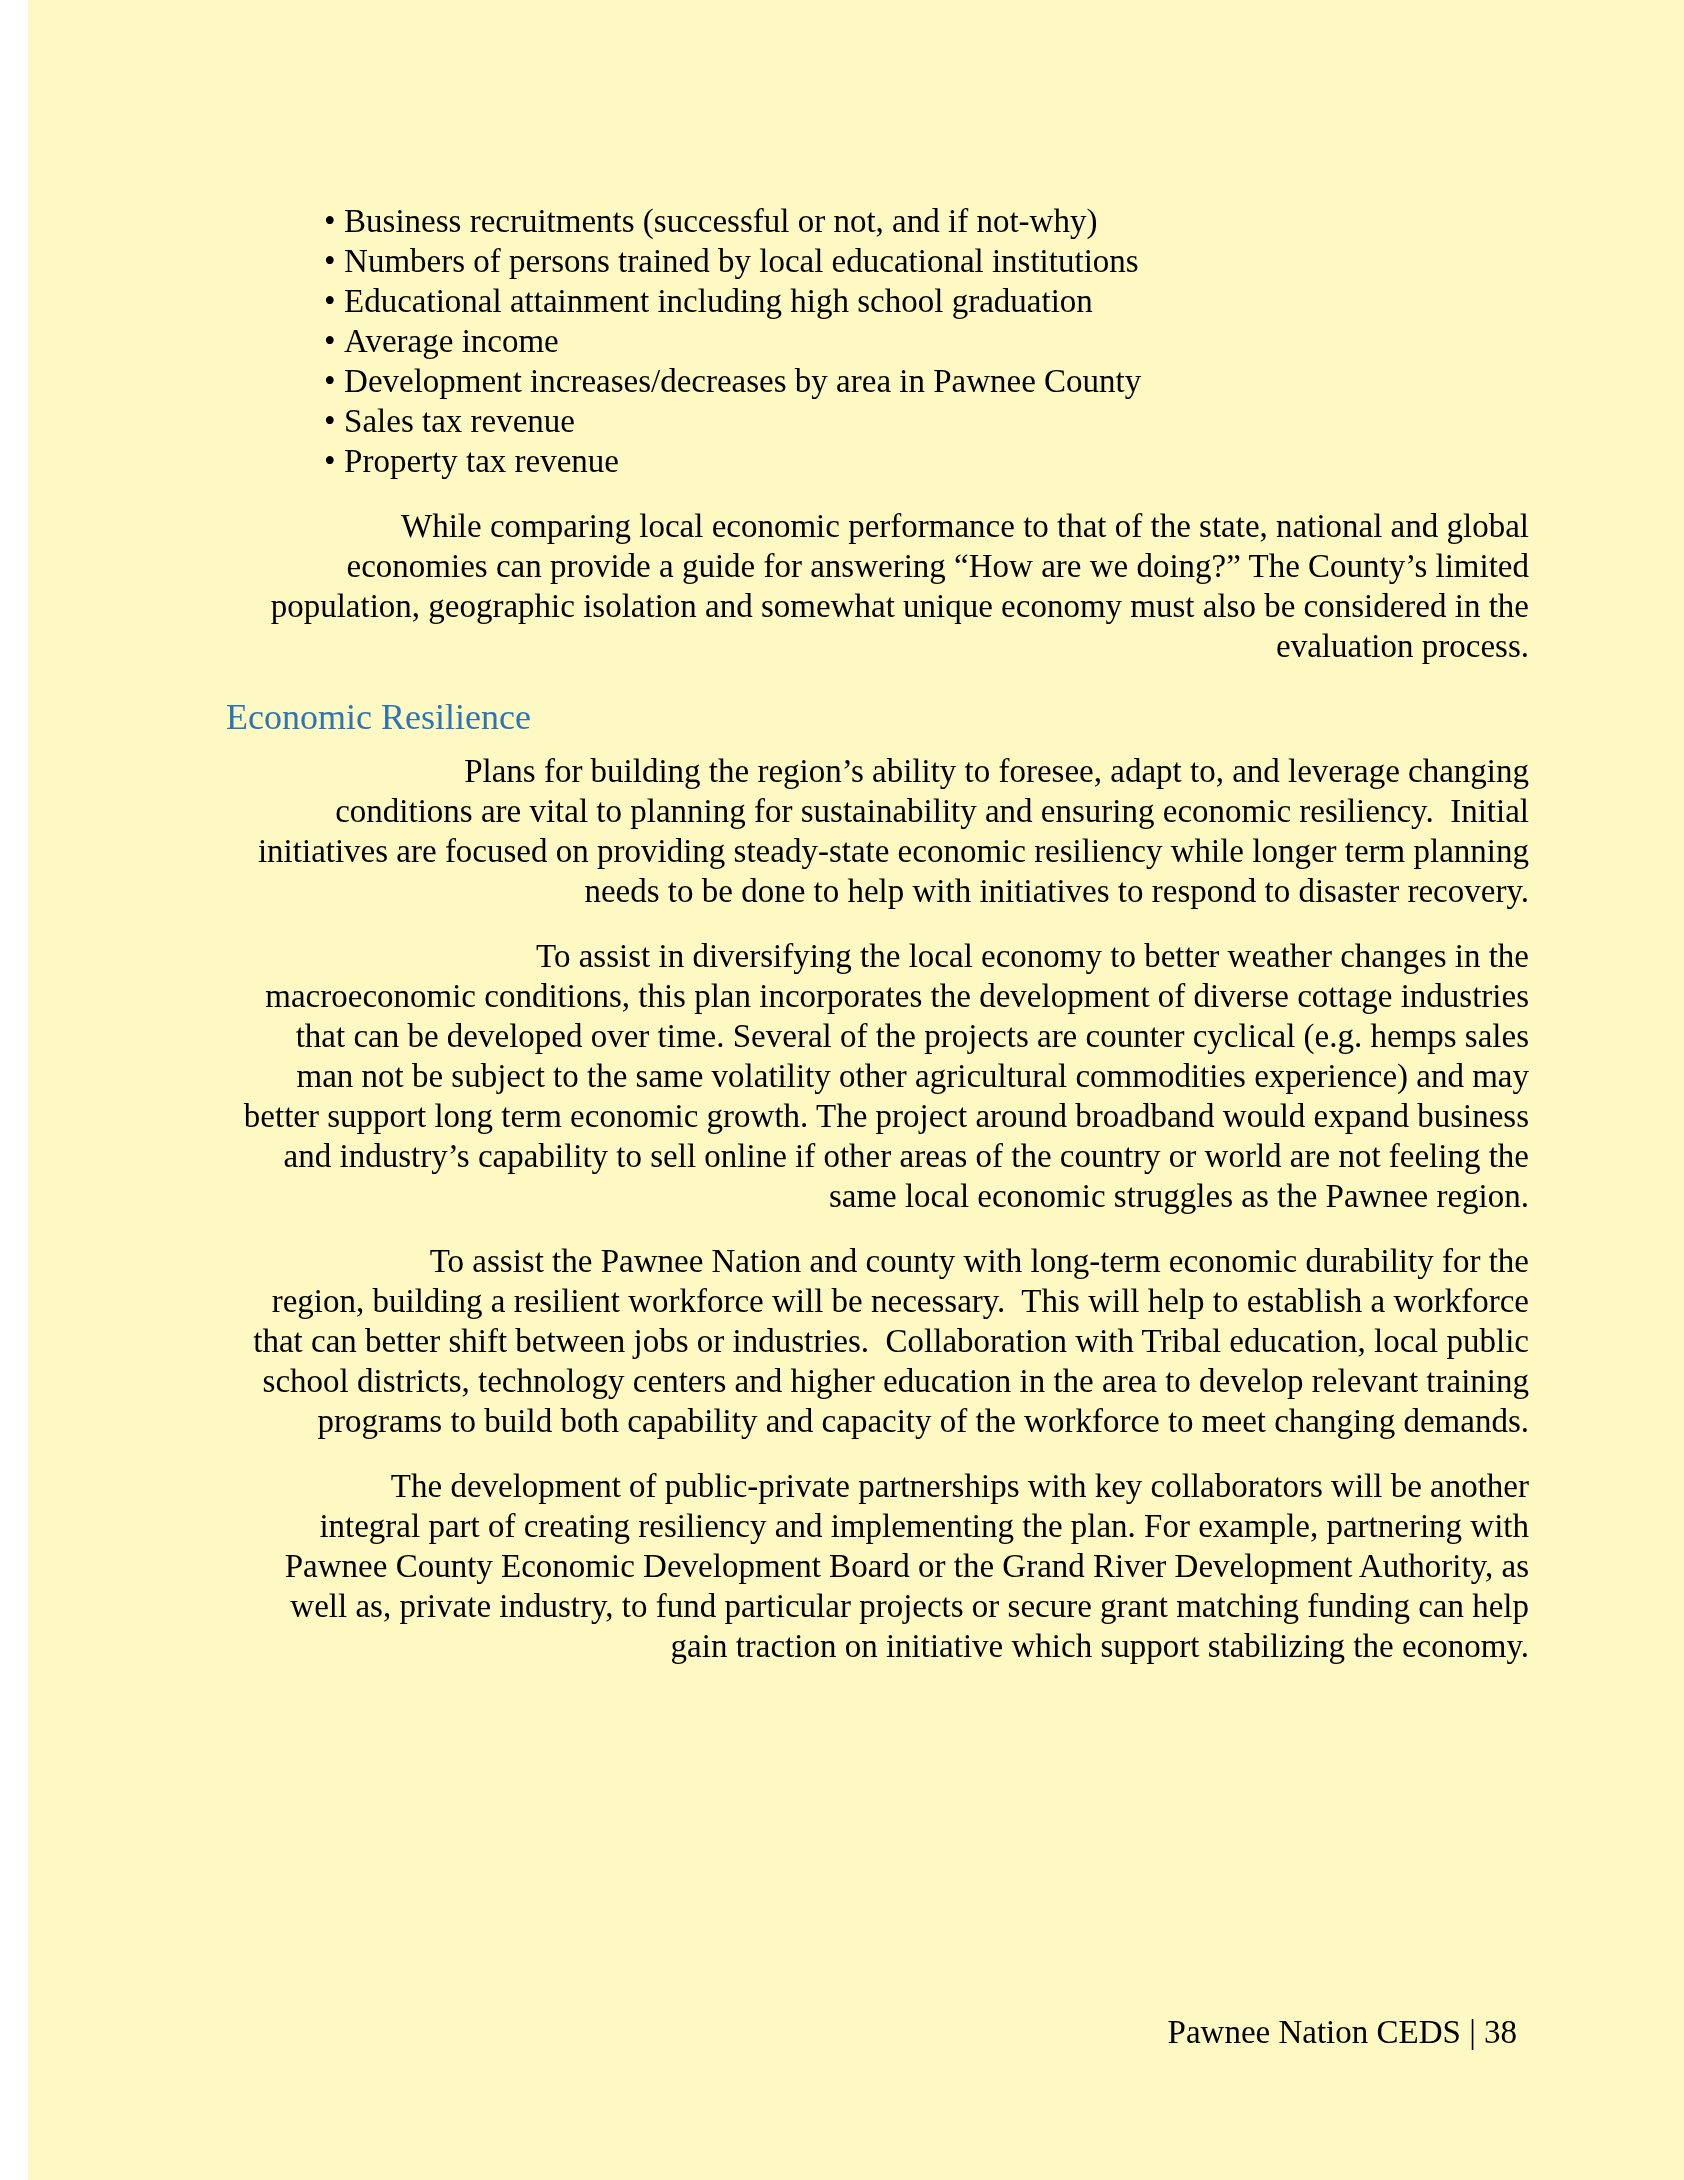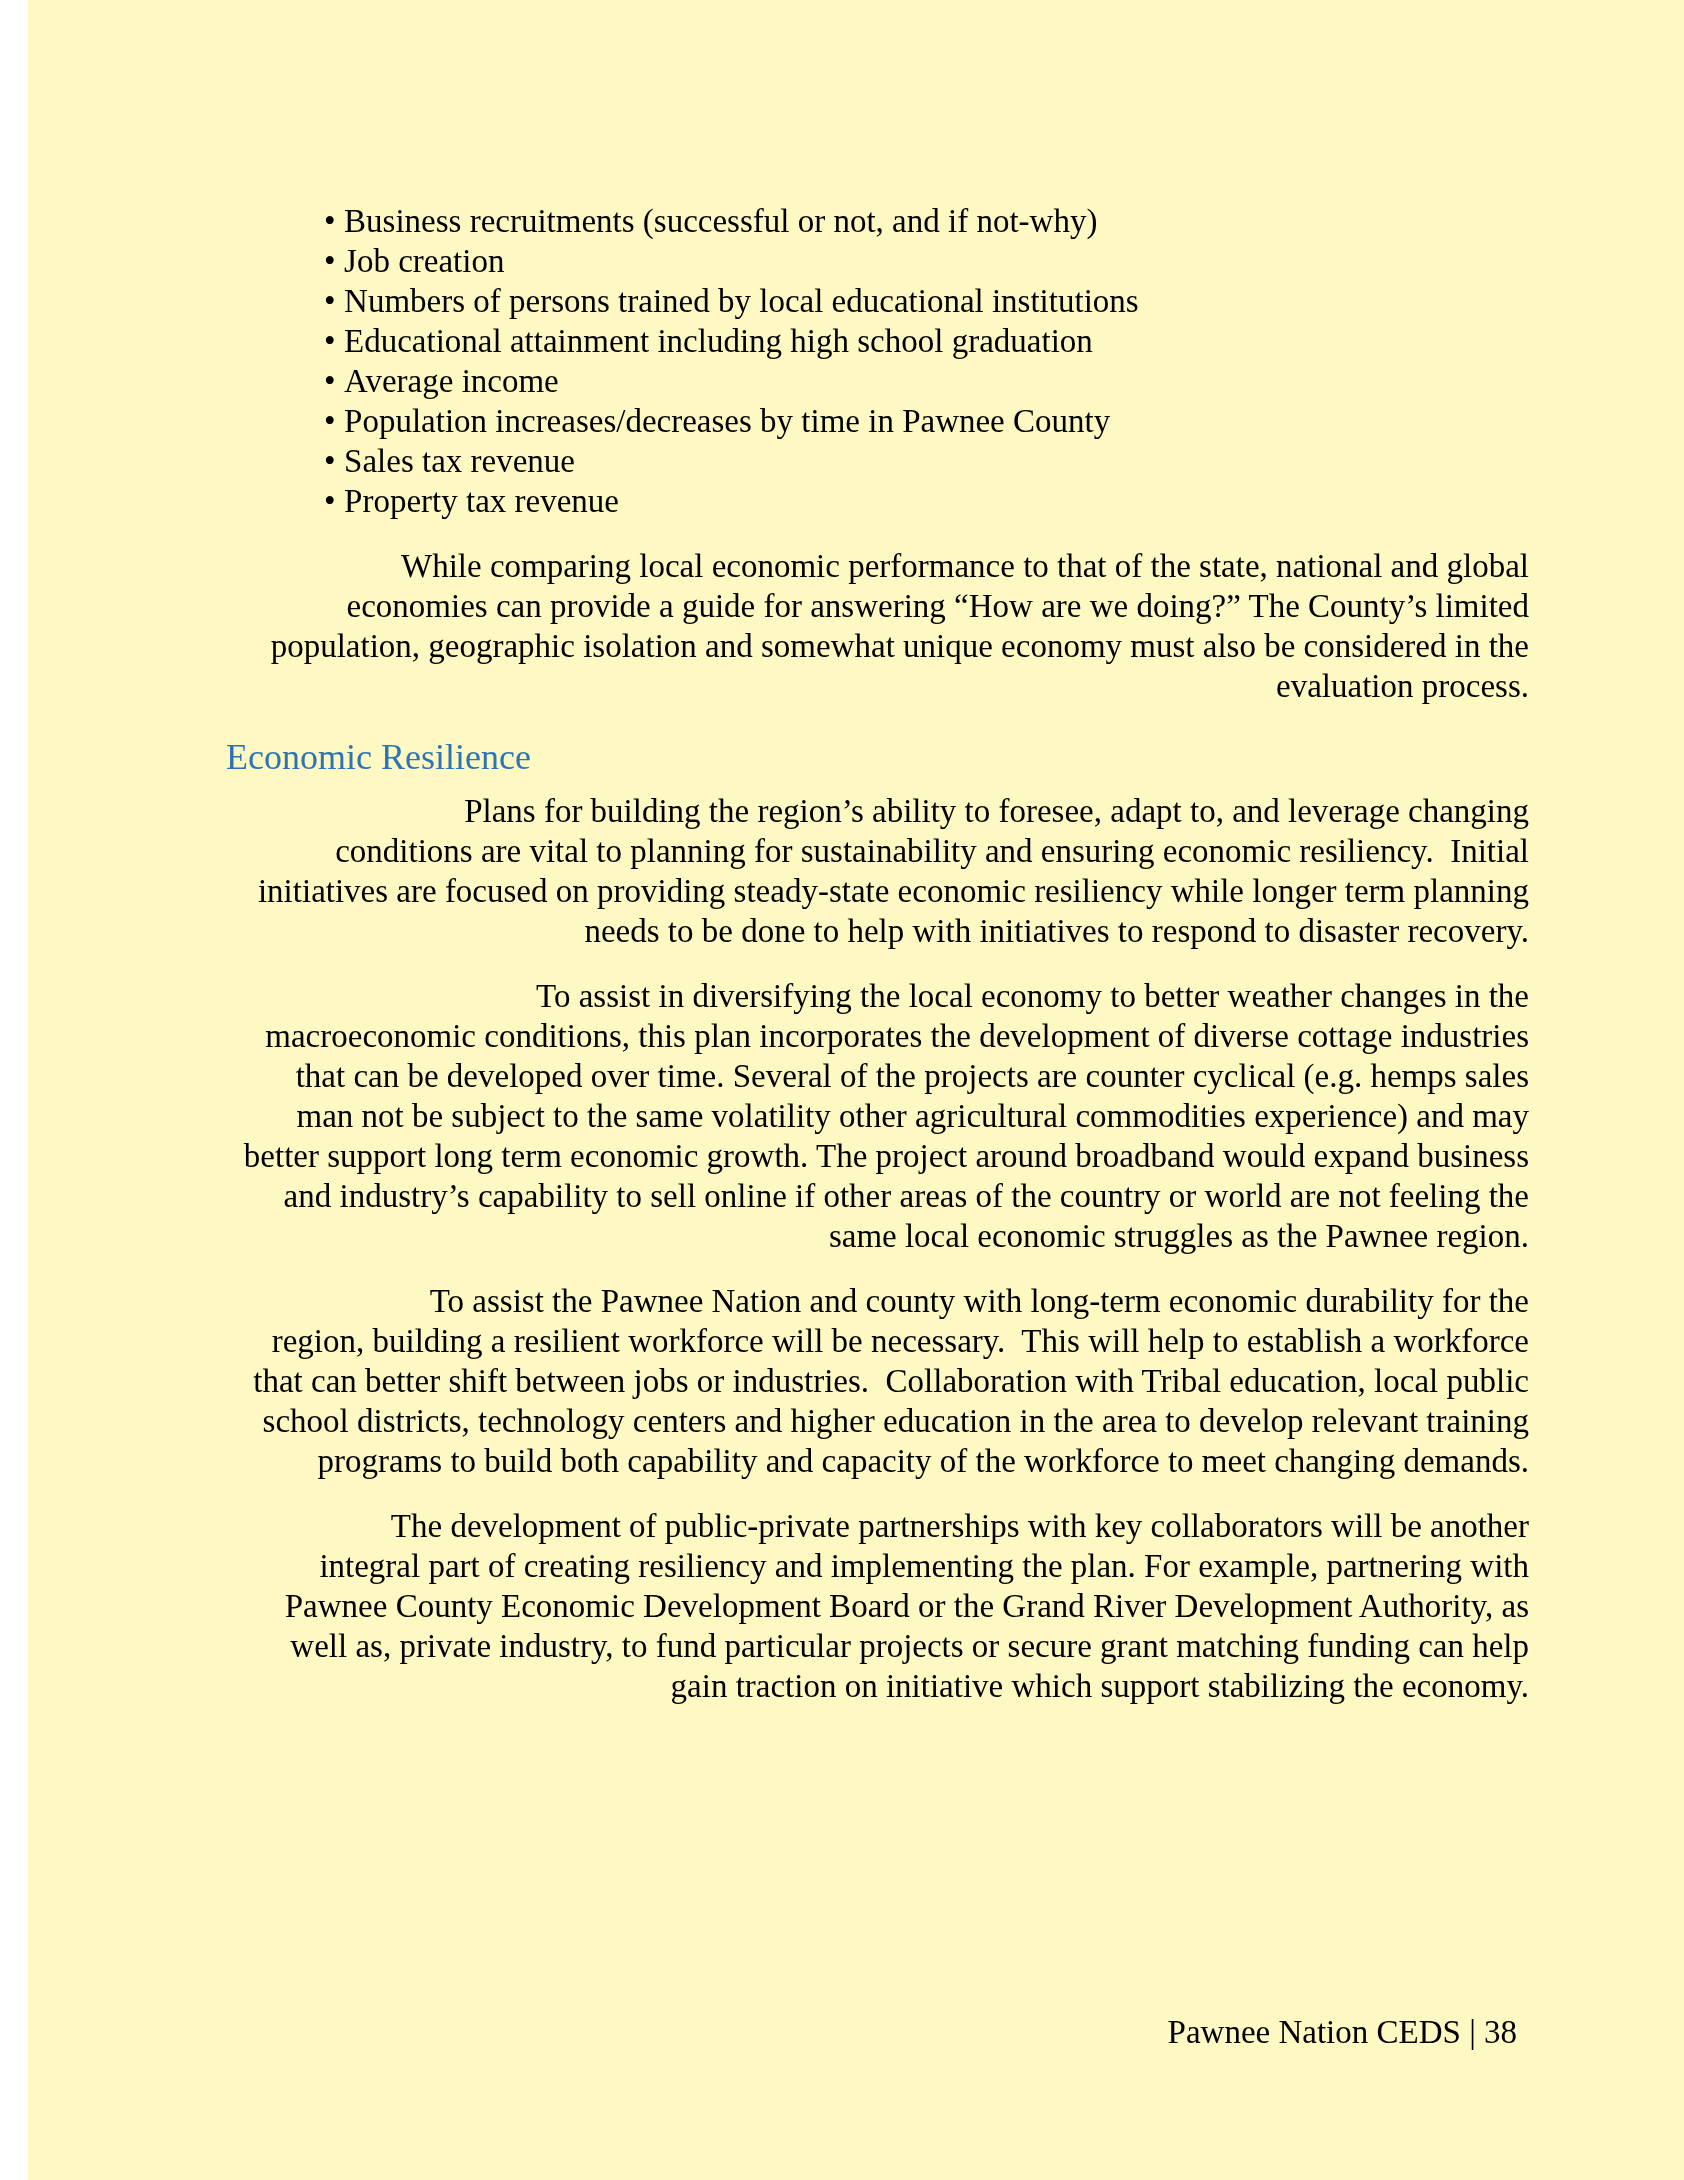--- a/index.html
+++ b/index.html
@@ -61,25 +61,24 @@
   }
 </style>
 </head>
 <body>
 
 <div class="page">
   <div class="content">
 
     <ul class="metrics">
       <li><span class="bullet">•</span><span>Business recruitments (successful or not, and if not-why)</span></li>
-      <li><span class="bullet">•</span><span>Job creation</span></li>
       <li><span class="bullet">•</span><span>Numbers of persons trained by local educational institutions</span></li>
       <li><span class="bullet">•</span><span>Educational attainment including high school graduation</span></li>
       <li><span class="bullet">•</span><span>Average income</span></li>
-      <li><span class="bullet">•</span><span>Population increases/decreases by time in Pawnee County</span></li>
+      <li><span class="bullet">•</span><span>Development increases/decreases by area in Pawnee County</span></li>
       <li><span class="bullet">•</span><span>Sales tax revenue</span></li>
       <li><span class="bullet">•</span><span>Property tax revenue</span></li>
     </ul>
 
     <p class="para indent">While comparing local economic performance to that of the state, national and global
 economies can provide a guide for answering “How are we doing?” The County’s limited
 population, geographic isolation and somewhat unique economy must also be considered in the
 evaluation process.</p>
 
     <h1 class="heading" style="color: rgb(46, 116, 181);">Economic Resilience</h1>

